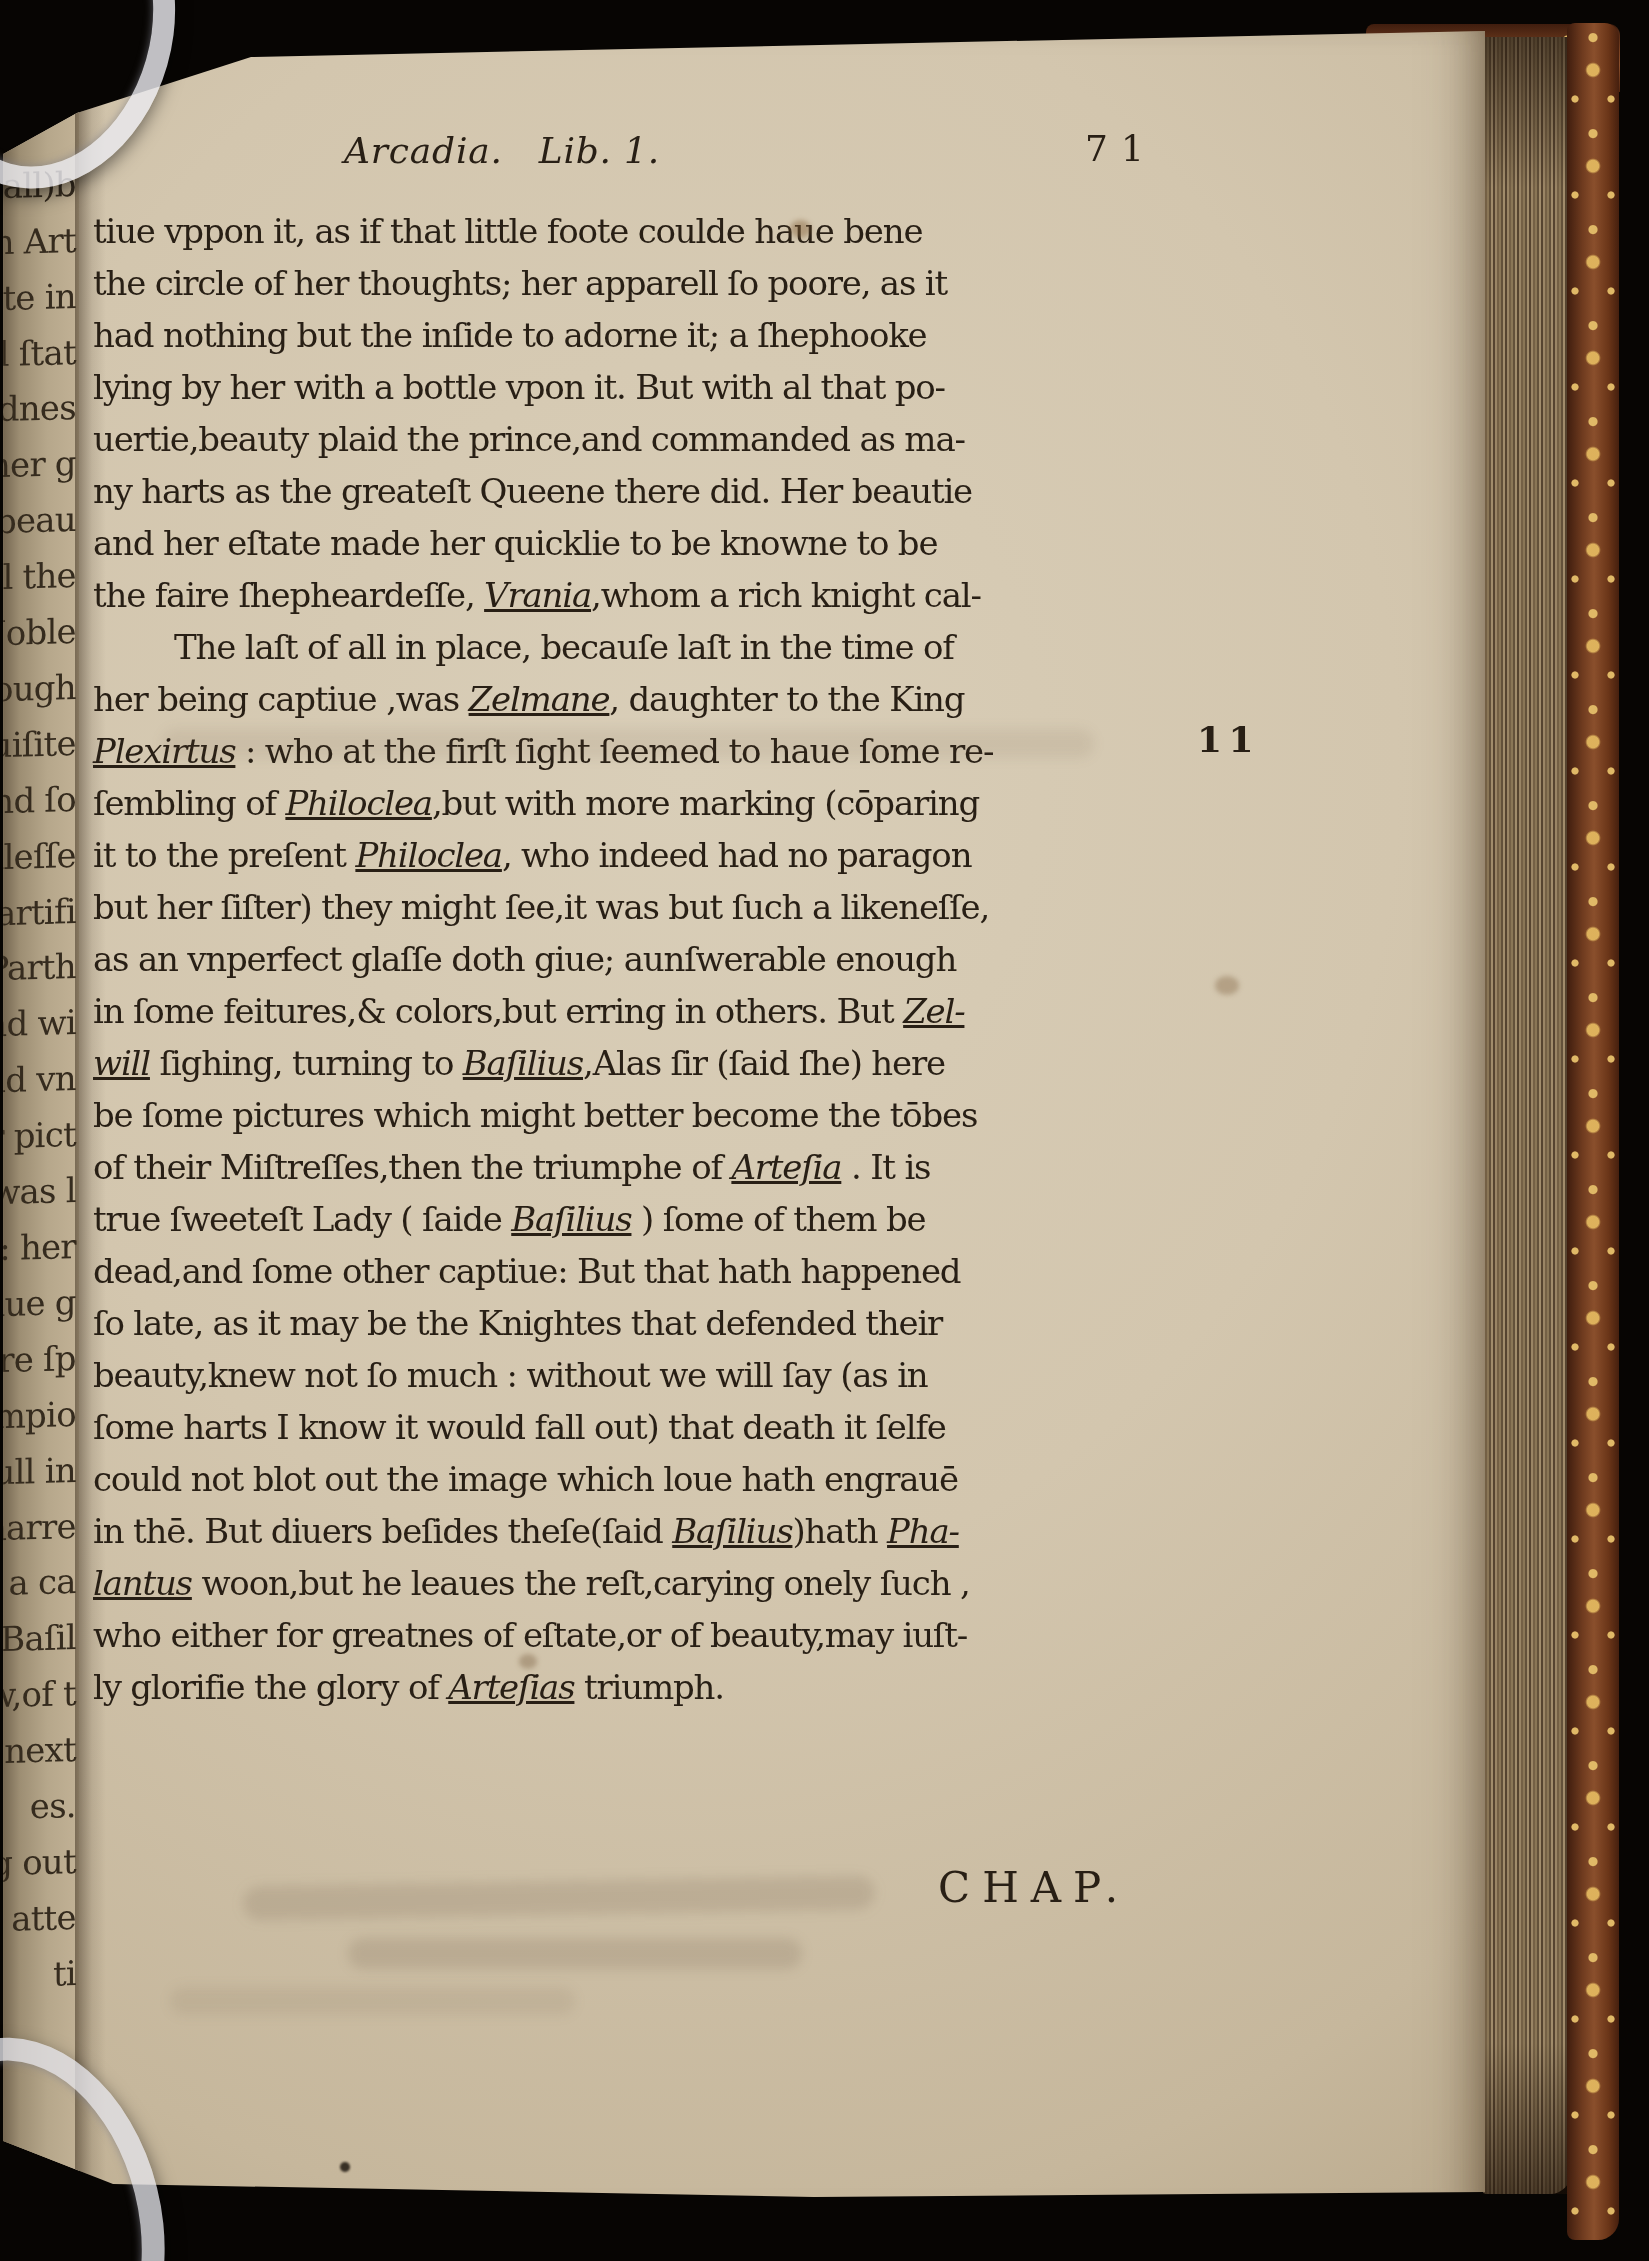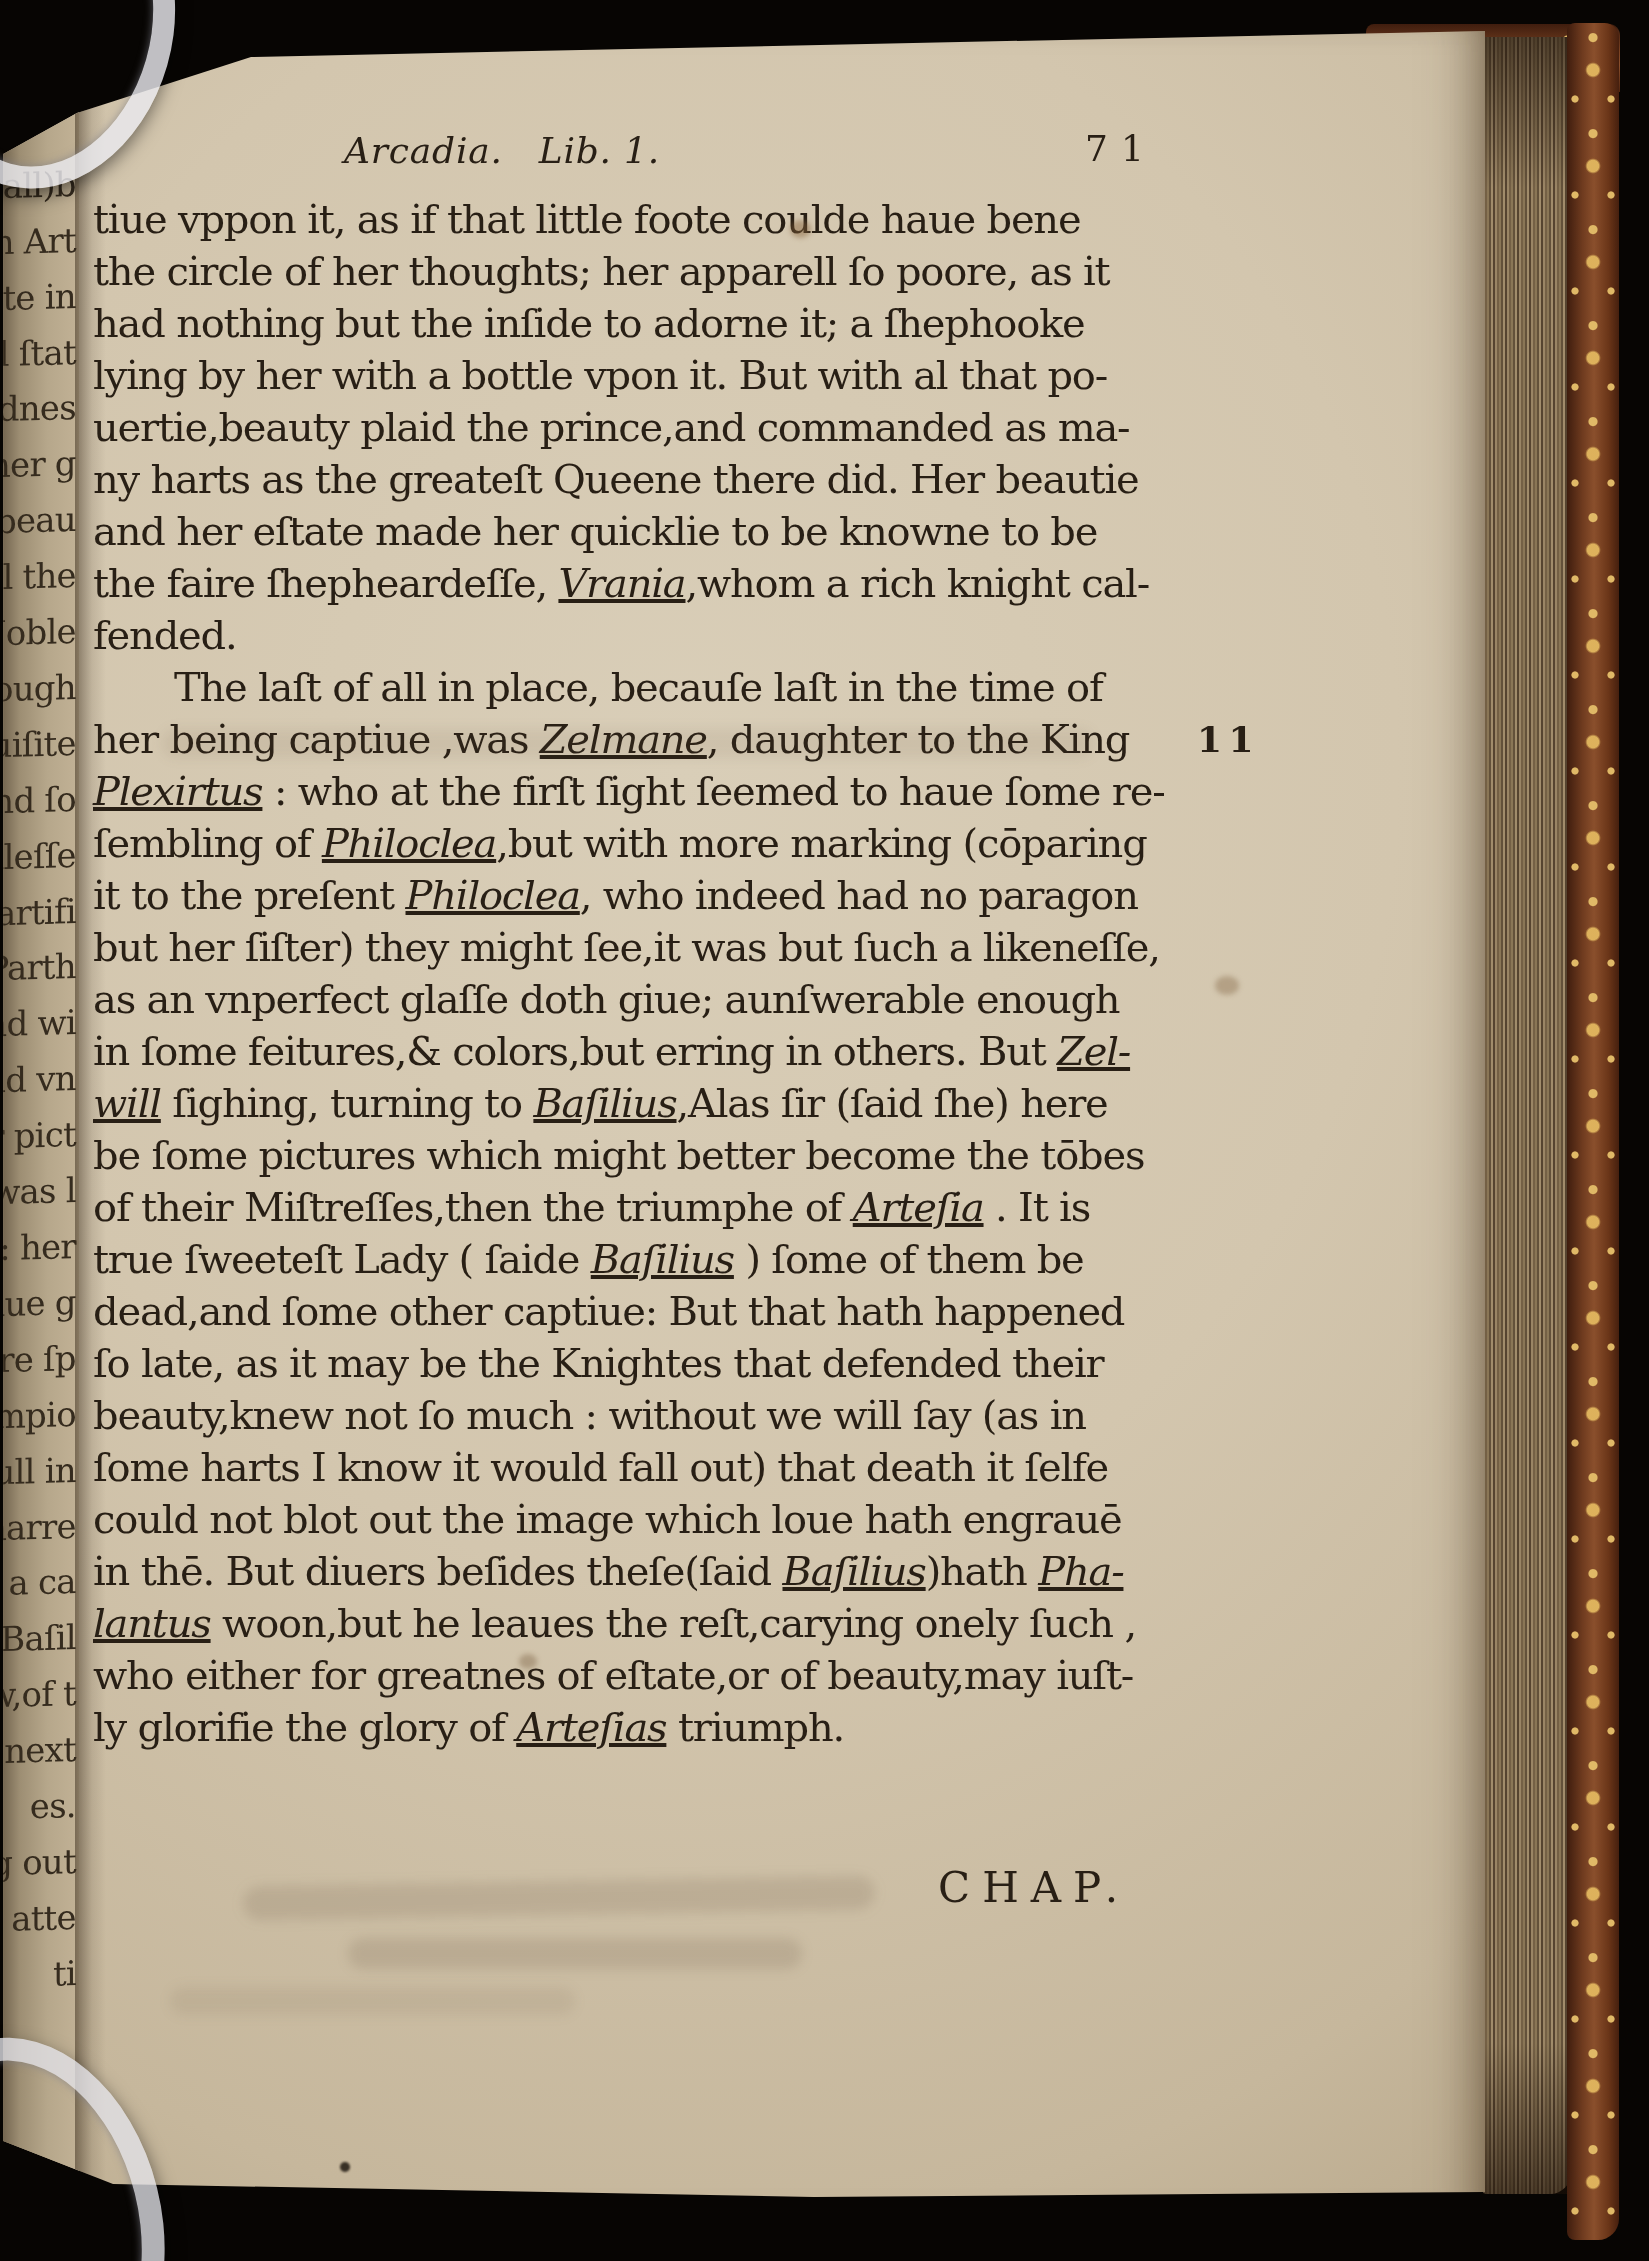--- a/index.html
+++ b/index.html
@@ -44,21 +44,21 @@
   .frags{position:absolute;inset:0;}
   .frag{position:absolute;right:3.2px;white-space:nowrap;font-size:34px;color:#352b1e;letter-spacing:-0.8px;}
   .crease{position:absolute;left:75px;top:97px;width:31px;height:2106px;
     background:linear-gradient(90deg,rgba(50,36,20,.5),rgba(50,36,20,.12) 55%,rgba(50,36,20,0));}
 
   
   .running-head{position:absolute;left:344px;top:130px;font-style:italic;font-size:36px;letter-spacing:0.8px;}
   .rh-book{margin-left:36px;}
   .pageno{position:absolute;left:1053px;top:128px;font-size:36px;letter-spacing:13px;margin-left:32px;}
   .marginnote{position:absolute;left:1197px;top:718px;font-size:36px;font-weight:bold;letter-spacing:6.5px;}
-  .body-text{position:absolute;left:93px;top:193px;font-size:40px;}
+  .body-text{position:absolute;left:93px;top:205px;font-size:34px;}
   .bline{height:52px;line-height:52px;white-space:pre;letter-spacing:-1.2px;}
   .bline.indent{padding-left:81px;}
   .it{font-style:italic;text-decoration:underline;}
   .chap{position:absolute;left:938px;top:1863px;font-size:42px;letter-spacing:12px;}
 
   
   .smudge{position:absolute;background:rgba(98,82,60,.16);filter:blur(5.7px);border-radius:19.4px;}
   .smudge.light{background:rgba(98,82,60,.09);}
   .spot{position:absolute;border-radius:50%;filter:blur(2.4px);}
 
@@ -129,21 +129,20 @@
 
     <div class="body-text">
         <div class="bline"><span>tiue vppon it, as if that little foote coulde haue bene</span></div>
         <div class="bline"><span>the circle of her thoughts; her apparell ſo poore, as it</span></div>
         <div class="bline"><span>had nothing but the inſide to adorne it; a ſhephooke</span></div>
         <div class="bline"><span>lying by her with a bottle vpon it. But with al that po-</span></div>
         <div class="bline"><span>uertie,beauty plaid the prince,and commanded as ma-</span></div>
         <div class="bline"><span>ny harts as the greateſt Queene there did. Her beautie</span></div>
         <div class="bline"><span>and her eſtate made her quicklie to be knowne to be</span></div>
         <div class="bline"><span>the faire ſhepheardeſſe, </span><span class="it">Vrania</span><span>,whom a rich knight cal-</span></div>
-        <div class="bline"><span>fended.</span></div>
         <div class="bline indent"><span>The laſt of all in place, becauſe laſt in the time of</span></div>
         <div class="bline"><span>her being captiue ,was </span><span class="it">Zelmane</span><span>, daughter to the King</span></div>
         <div class="bline"><span class="it">Plexirtus</span><span> : who at the firſt ſight ſeemed to haue ſome re-</span></div>
         <div class="bline"><span>ſembling of </span><span class="it">Philoclea</span><span>,but with more marking (cōparing</span></div>
         <div class="bline"><span>it to the preſent </span><span class="it">Philoclea</span><span>, who indeed had no paragon</span></div>
         <div class="bline"><span>but her ſiſter) they might ſee,it was but ſuch a likeneſſe,</span></div>
         <div class="bline"><span>as an vnperfect glaſſe doth giue; aunſwerable enough</span></div>
         <div class="bline"><span>in ſome feitures,&amp; colors,but erring in others. But </span><span class="it">Zel-</span></div>
         <div class="bline"><span class="it">will</span><span> ſighing, turning to </span><span class="it">Baſilius</span><span>,Alas ſir (ſaid ſhe) here</span></div>
         <div class="bline"><span>be ſome pictures which might better become the tōbes</span></div>

